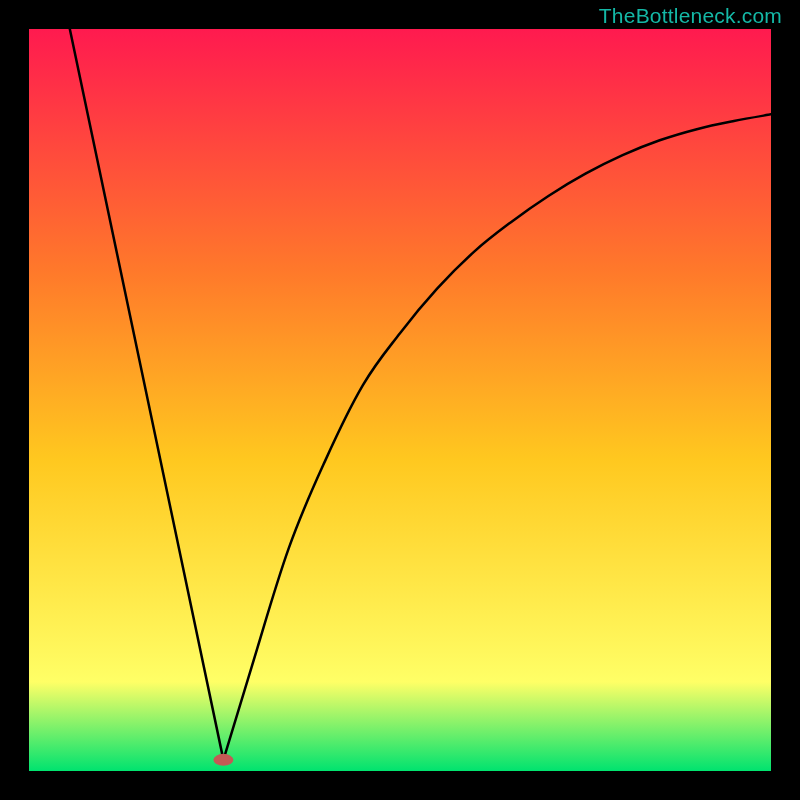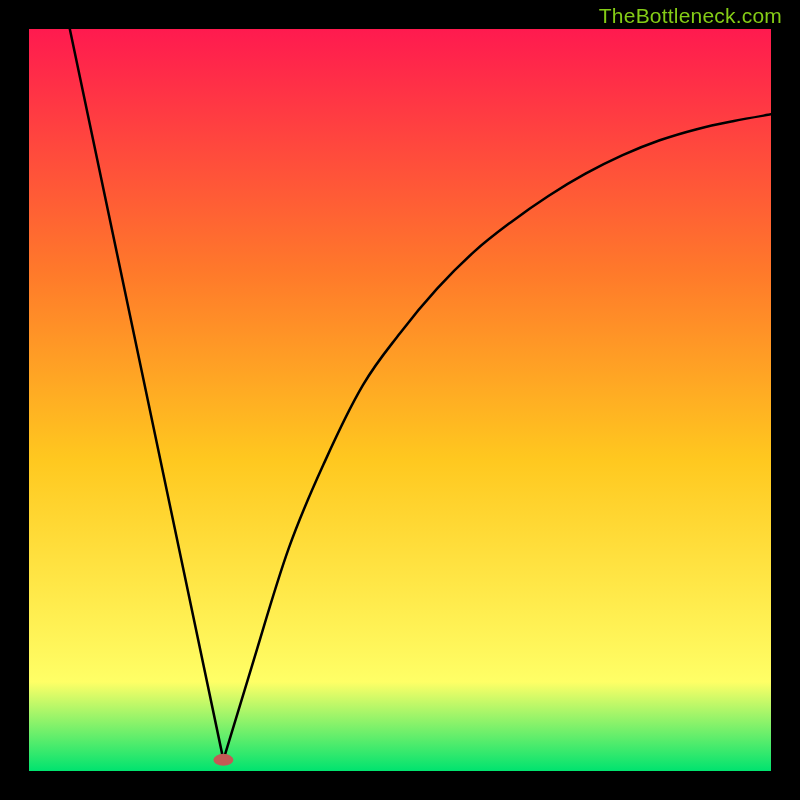--- a/index.html
+++ b/index.html
@@ -14,21 +14,21 @@
   .outer {
     position: relative;
     width: 800px;
     height: 800px;
     background: #000;
   }
   .watermark {
     position: absolute;
     top: 4px;
     right: 18px;
-    color: #84cc16;
+    color: #14b8a6;
     font-size: 21px;
     font-weight: 400;
     letter-spacing: 0.2px;
     user-select: none;
   }
   .plot-frame {
     position: absolute;
     left: 29px;
     top: 29px;
     width: 742px;

